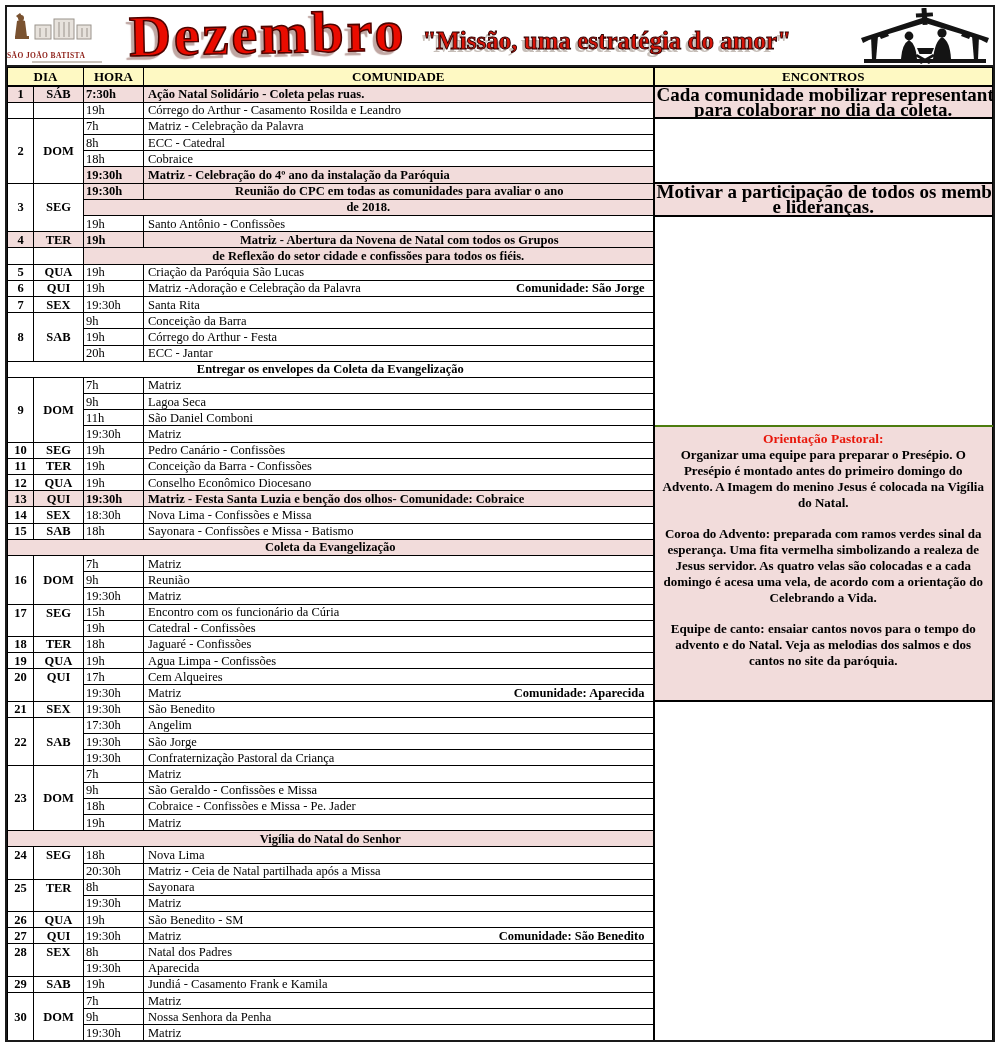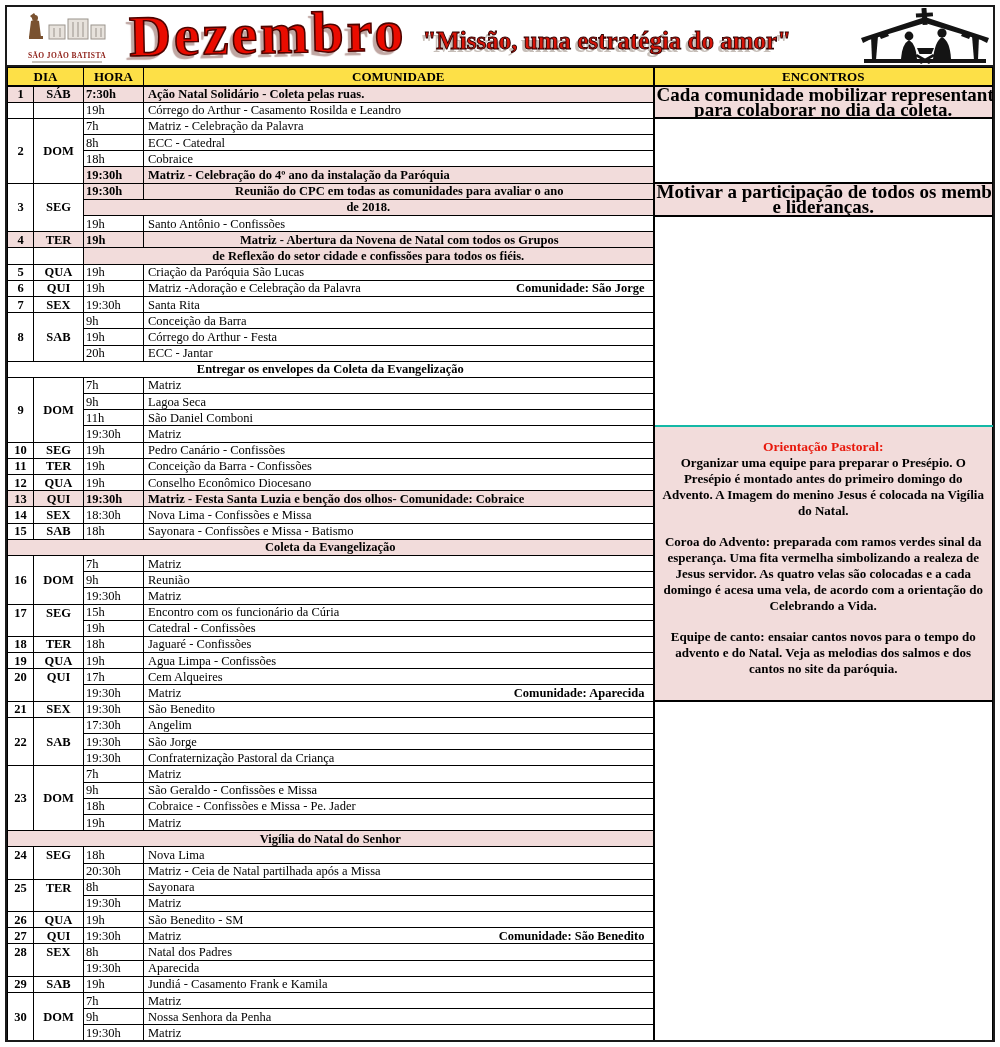--- a/index.html
+++ b/index.html
@@ -4,56 +4,56 @@
 <style>
   html,body{margin:0;padding:0;background:#fff;}
   .page{width:1000px;height:1047px;box-sizing:border-box;padding:5px;background:#fff;
         font-family:"Liberation Serif","DejaVu Serif",serif;color:#000;}
   .sheet{width:100%;height:100%;box-sizing:border-box;border:2px solid #1a1a1a;
          display:flex;flex-direction:column;overflow:hidden;}
 
   
   .masthead{flex:0 0 58px;height:58px;display:flex;align-items:center;
             border-bottom:2px solid #1a1a1a;overflow:hidden;position:relative;background:#fff;}
-  .logo{width:120px;flex:0 0 120px;text-align:center;padding-top:2px;}
+  .logo{width:120px;flex:0 0 120px;padding-top:2px;}
   .logo-caption{font-size:7.5px;font-weight:bold;color:#8b1a12;letter-spacing:.4px;line-height:8px;}
   .logo-subbar{height:2px;width:70px;margin:1px auto 0;background:#c9c2ba;}
   .main-title{font-size:58px;font-weight:bold;color:#ea0c00;line-height:1;
               letter-spacing:3px;margin-left:2px;margin-top:-4px;
               -webkit-text-stroke:1.6px #4d0400;
               text-shadow:-4px 4px 1px #bfa6a2;transform:rotate(-1.2deg);white-space:nowrap;}
   .quote{font-size:25px;font-weight:bold;color:#d81509;margin-left:16px;margin-top:10px;
          -webkit-text-stroke:.9px #2b0000;text-shadow:-3px 3px 0 #c6beb8;white-space:nowrap;}
   .nativity{margin-left:auto;margin-right:2px;flex:0 0 132px;}
 
   
   table.cal{border-collapse:collapse;width:100%;table-layout:fixed;}
   thead th{border:1px solid #000;border-bottom:2px solid #000;font-size:13px;height:17px;
-           padding:0;font-weight:bold;background:#fde047;}
+           padding:0;font-weight:bold;background:#fef9c3;}
   tbody tr{height:16.2px;}
   tbody td{border:1px solid #000;font-size:12.5px;line-height:14px;padding:0 2px;
            overflow:hidden;white-space:nowrap;vertical-align:middle;background:#fff;}
   td.dnum,td.dname{text-align:center;font-weight:bold;}
   td.vtop{vertical-align:top;padding-top:1px;}
   td.hora{text-align:left;}
   td.com{padding-left:4px;}
   .pink{background:#f2dcdb !important;}
   .bold{font-weight:bold;}
   .center{text-align:center;}
   td.section{text-align:center;font-weight:bold;margin-left:16px;}
   td.span2{text-align:center;font-weight:bold;}
   .rlabel{float:right;font-weight:bold;padding-right:6px;}
 
   
   th.enc-h{border-left:2px solid #000;}
   td.enc{border-left:2px solid #000;vertical-align:top;}
   td.enc-note{text-align:center;font-weight:bold;font-size:19px;line-height:15px;
               vertical-align:middle;border-top:2px solid #000;border-bottom:2px solid #000;}
   td.enc-pastoral{text-align:center;font-weight:bold;font-size:13px;line-height:16px;
-                  padding:12px 6px;border-top:2px solid #14b8a6;border-bottom:2px solid #000;
+                  padding:4px 6px;border-top:2px solid #4d7c0f;border-bottom:2px solid #000;
                   white-space:normal;margin-top:40px;}
   .p-title{color:#e8180c;font-size:13.5px;}
   .p-par{margin-bottom:15px;}
   .p-par:last-child{margin-bottom:0;}
 </style>
 </head>
 <body>
 
 <div class="page">
   <div class="sheet">

